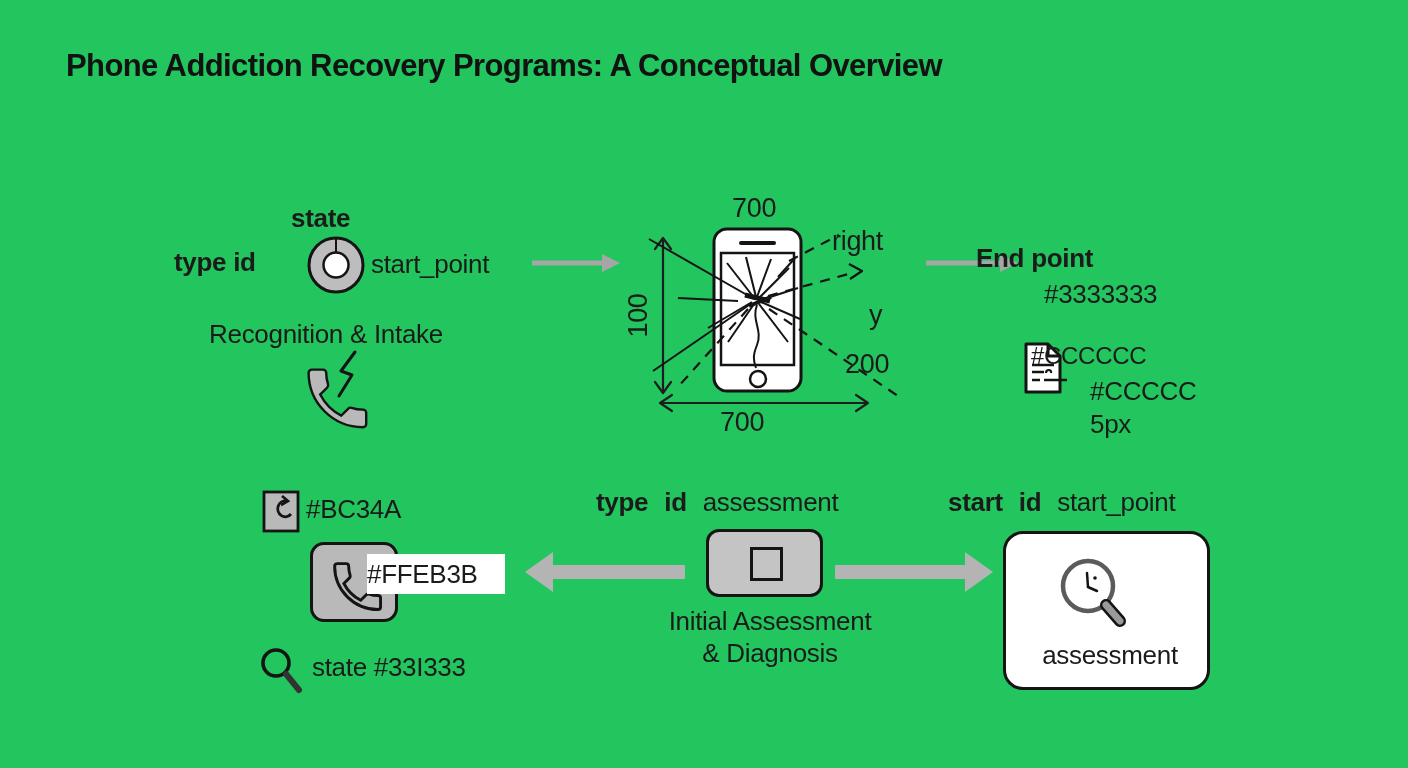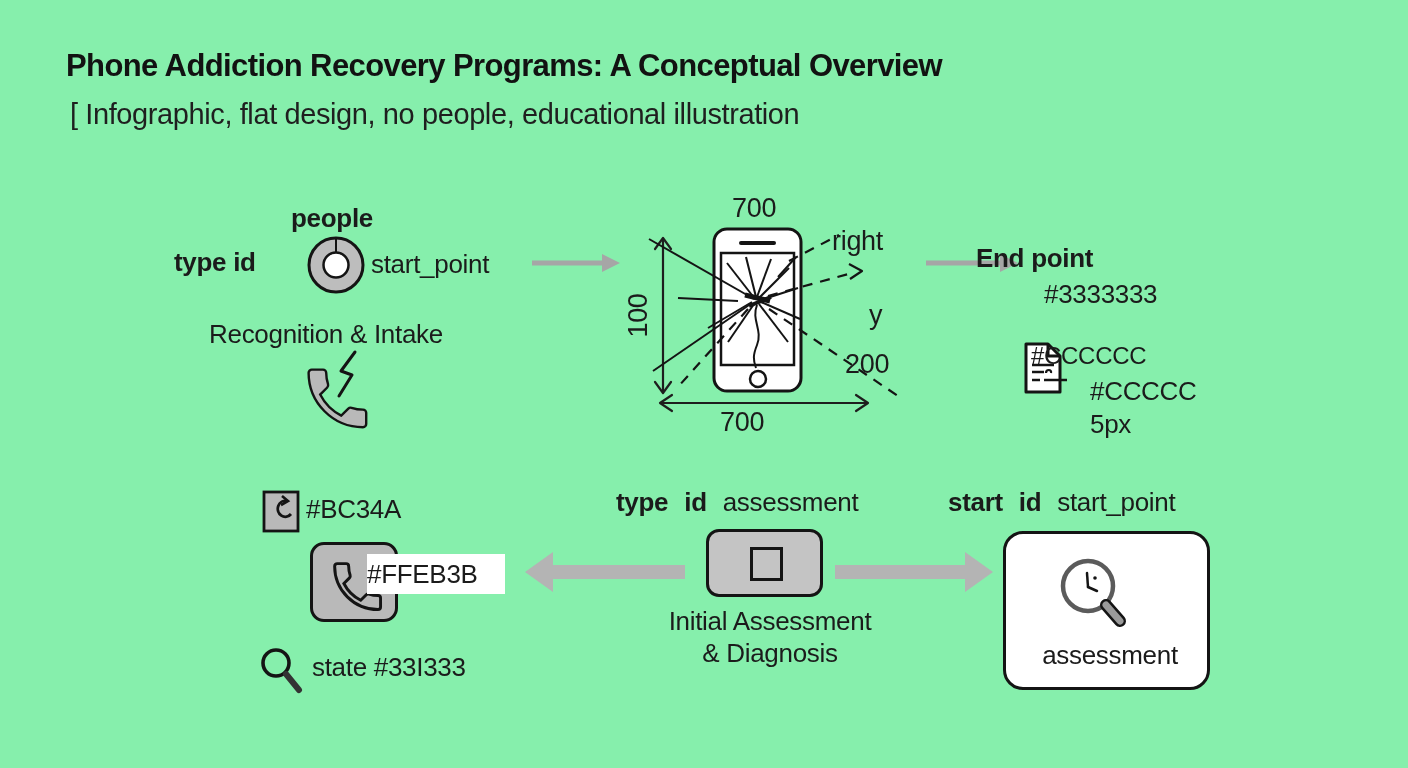--- a/index.html
+++ b/index.html
@@ -1,17 +1,17 @@
 <!DOCTYPE html>
 <html><head>
 <meta charset="utf-8">
 <style>
   html,body{margin:0;padding:0;background:#ffffff;}
   .canvas{
-    position:relative;width:1408px;height:768px;background:#86efac;
+    position:relative;width:1408px;height:768px;background:#22c55e;
     font-family:"Liberation Sans","DejaVu Sans",sans-serif;color:#1b1b1b;
     overflow:hidden;
   }
   .t{position:absolute;white-space:nowrap;font-size:25px;letter-spacing:-0.3px;color:#1b1b1b;}
   .b{font-weight:700;}
   .sb{font-weight:600;}
   .title{position:absolute;left:66px;top:48px;font-size:31px;font-weight:700;letter-spacing:-0.6px;color:#121212;white-space:nowrap;}
   .subtitle{position:absolute;left:70px;top:98px;font-size:29px;font-weight:400;letter-spacing:-0.4px;color:#1f1f1f;white-space:nowrap;}
   .rot90{transform:rotate(-90deg);transform-origin:center center;}
   svg{position:absolute;overflow:visible;}
@@ -35,23 +35,22 @@
     border:3px solid #141414;border-radius:20px;box-sizing:border-box;
   }
   .gap{margin-left:9px;}
 </style>
 </head>
 <body>
 
 <div class="canvas">
 
   <div class="title">Phone Addiction Recovery Programs: A Conceptual Overview</div>
-  <div class="subtitle">[ Infographic, flat design, no people, educational illustration</div>
-
-  <div class="t b" style="left:291px;top:203px;font-size:26px;">people</div>
+
+  <div class="t b" style="left:291px;top:203px;font-size:26px;">state</div>
   <div class="t b" style="left:174px;top:247px;font-size:26px;">type id</div>
 
   <svg style="left:303px;top:232px;" width="66" height="66" viewBox="0 0 66 66">
     <circle cx="33" cy="33" r="27" fill="#bdbdbd" stroke="#141414" stroke-width="3"></circle>
     <circle cx="33" cy="33" r="12.5" fill="#ffffff" stroke="#141414" stroke-width="2.5"></circle>
     <line x1="33" y1="6" x2="33" y2="20" stroke="#141414" stroke-width="2"></line>
   </svg>
 
   <div class="t" style="left:371px;top:249px;font-size:26px;">start_point</div>
 
@@ -161,21 +160,21 @@
   <div class="whitebox">
     <span class="t" style="position:static;font-size:26px;">#FFEB3B</span>
   </div>
 
   <svg style="left:256px;top:644px;" width="52" height="54" viewBox="0 0 52 54">
     <circle cx="20" cy="19" r="13" fill="none" stroke="#141414" stroke-width="3.6"></circle>
     <line x1="30" y1="30" x2="43" y2="46" stroke="#333333" stroke-width="6" stroke-linecap="round"></line>
   </svg>
   <div class="t" style="left:312px;top:652px;font-size:26px;">state #33I333</div>
 
-  <div class="t" style="left:596px;top:487px;font-size:26px;margin-left:20px;">
+  <div class="t" style="left:596px;top:487px;font-size:26px;">
     <span class="b">type</span>
     <span class="sb gap">id</span>
     <span class="gap">assessment</span>
   </div>
 
   <svg style="left:520px;top:545px;" width="170" height="55" viewBox="0 0 170 55">
     <polygon points="5,27 33,7 33,20 165,20 165,34 33,34 33,47" fill="#b4b4b4"></polygon>
   </svg>
 
   <div class="assess-rect">

